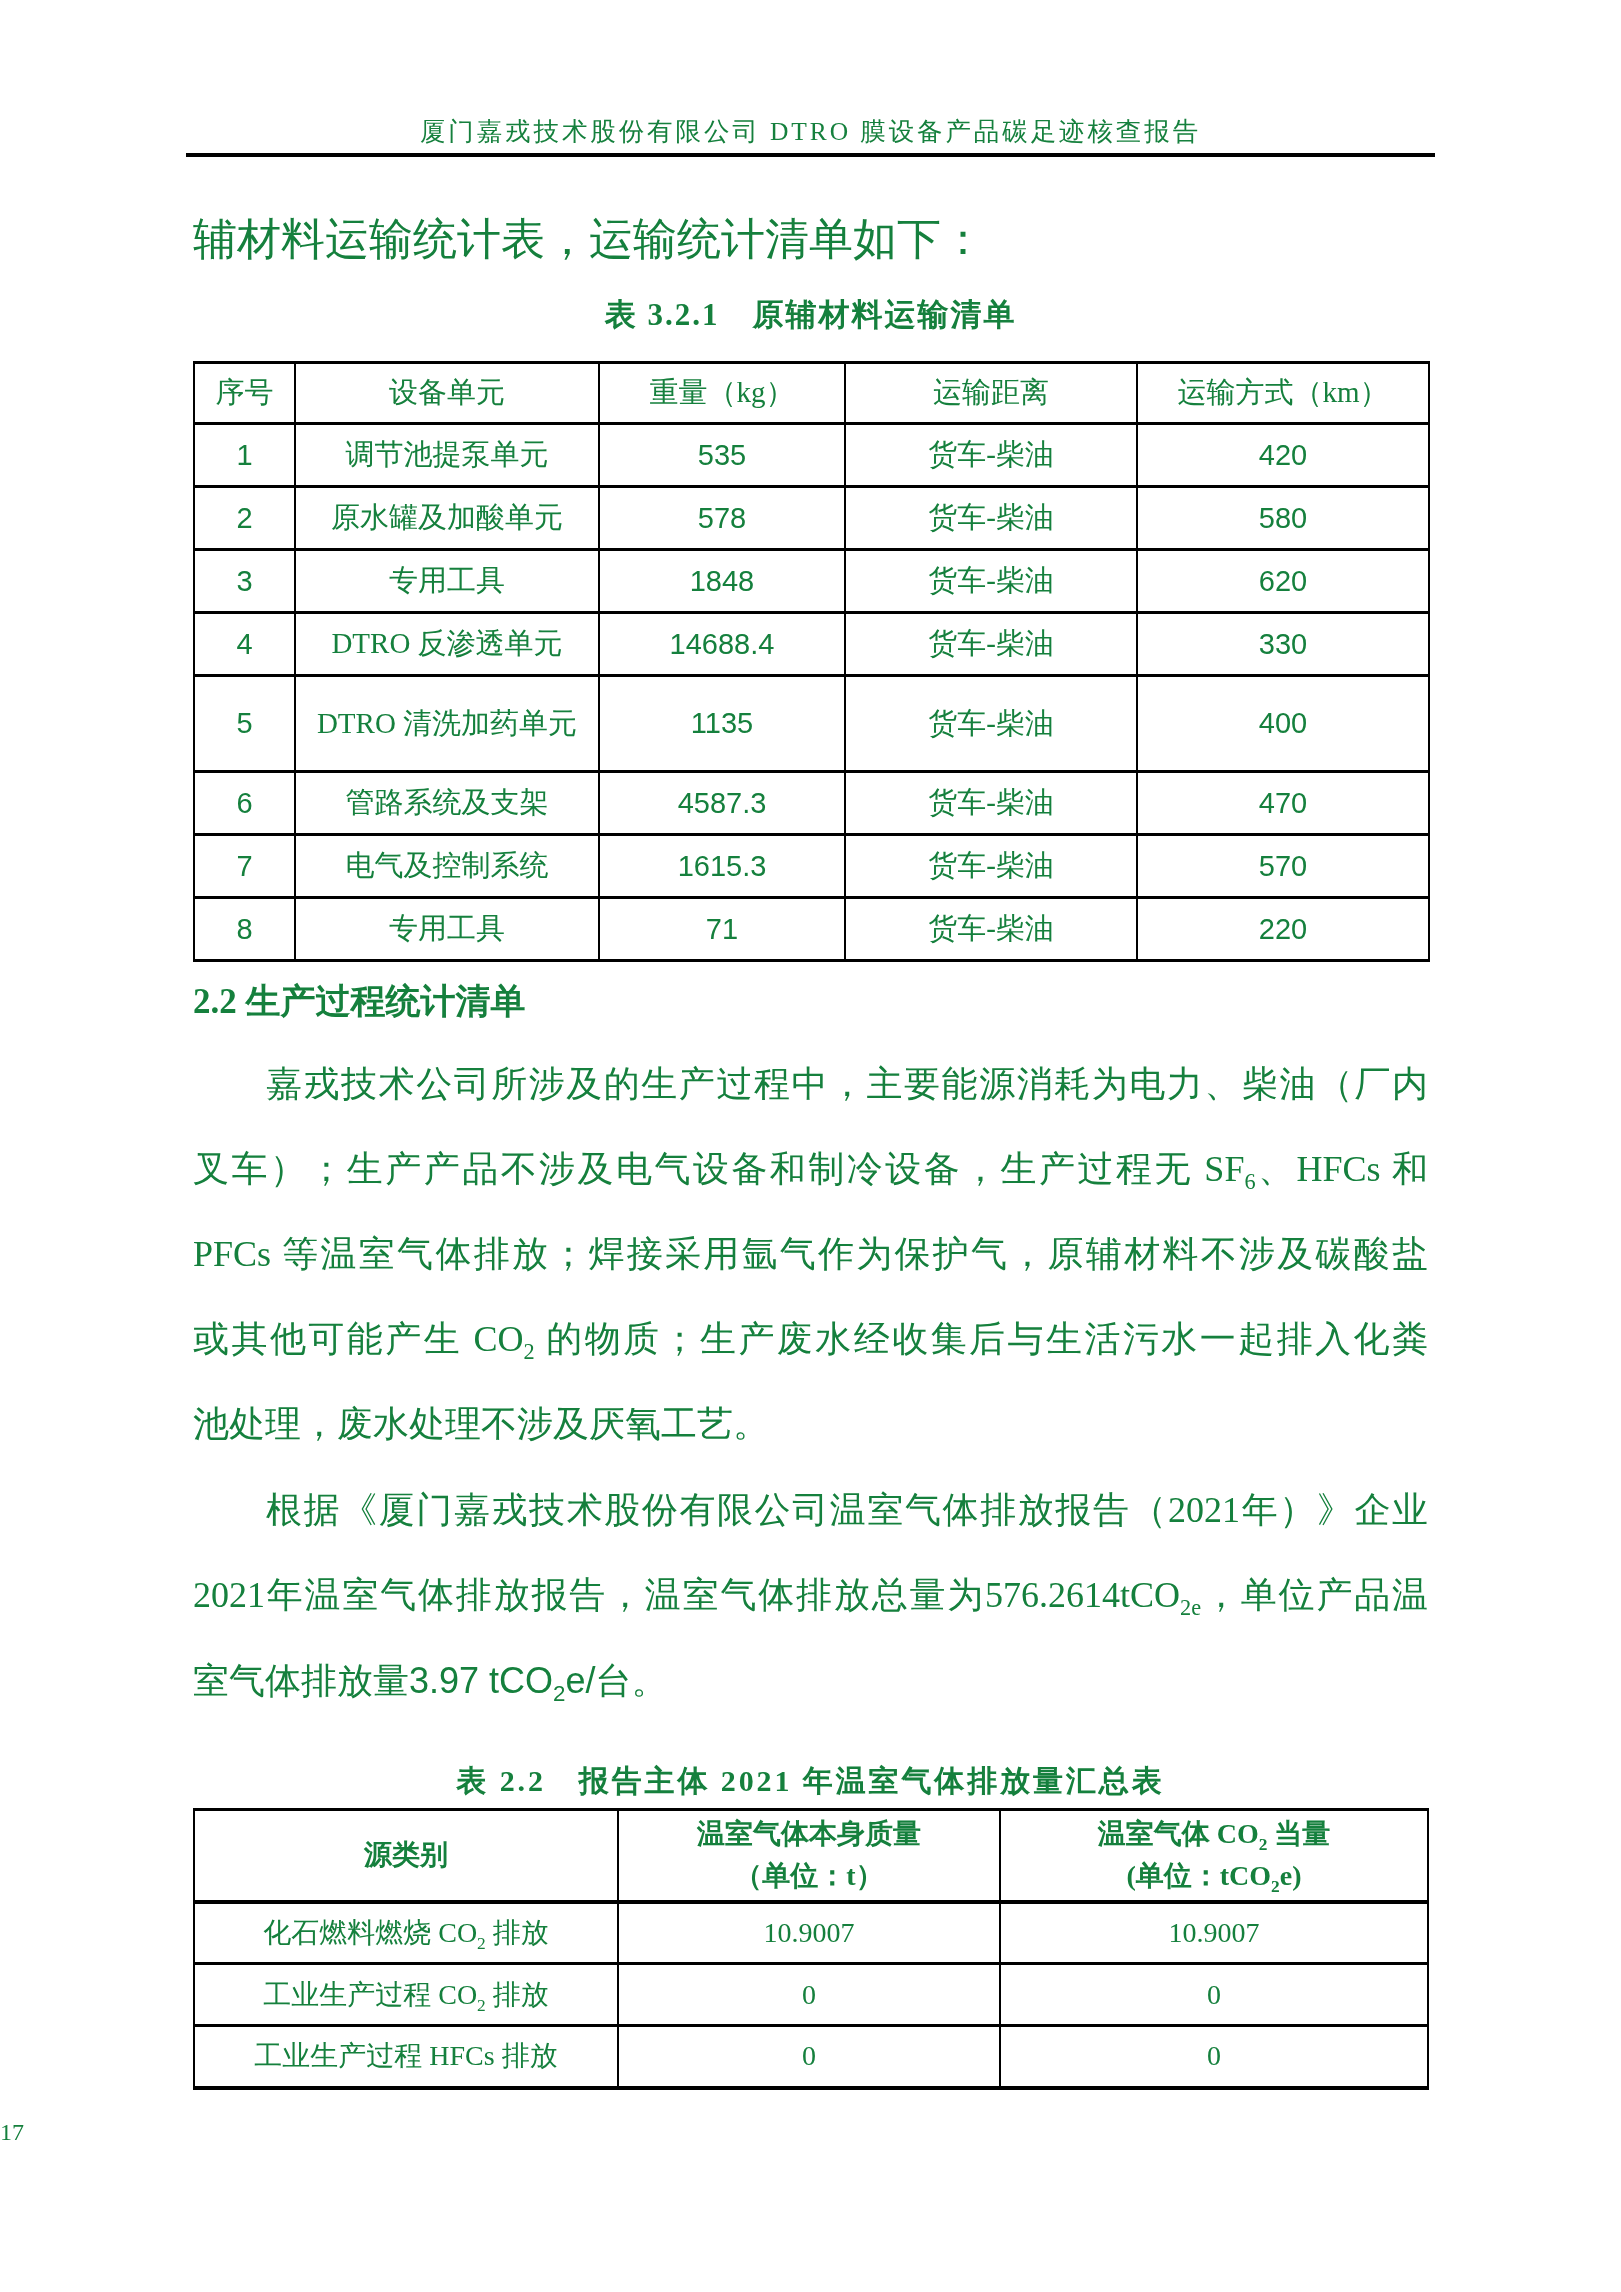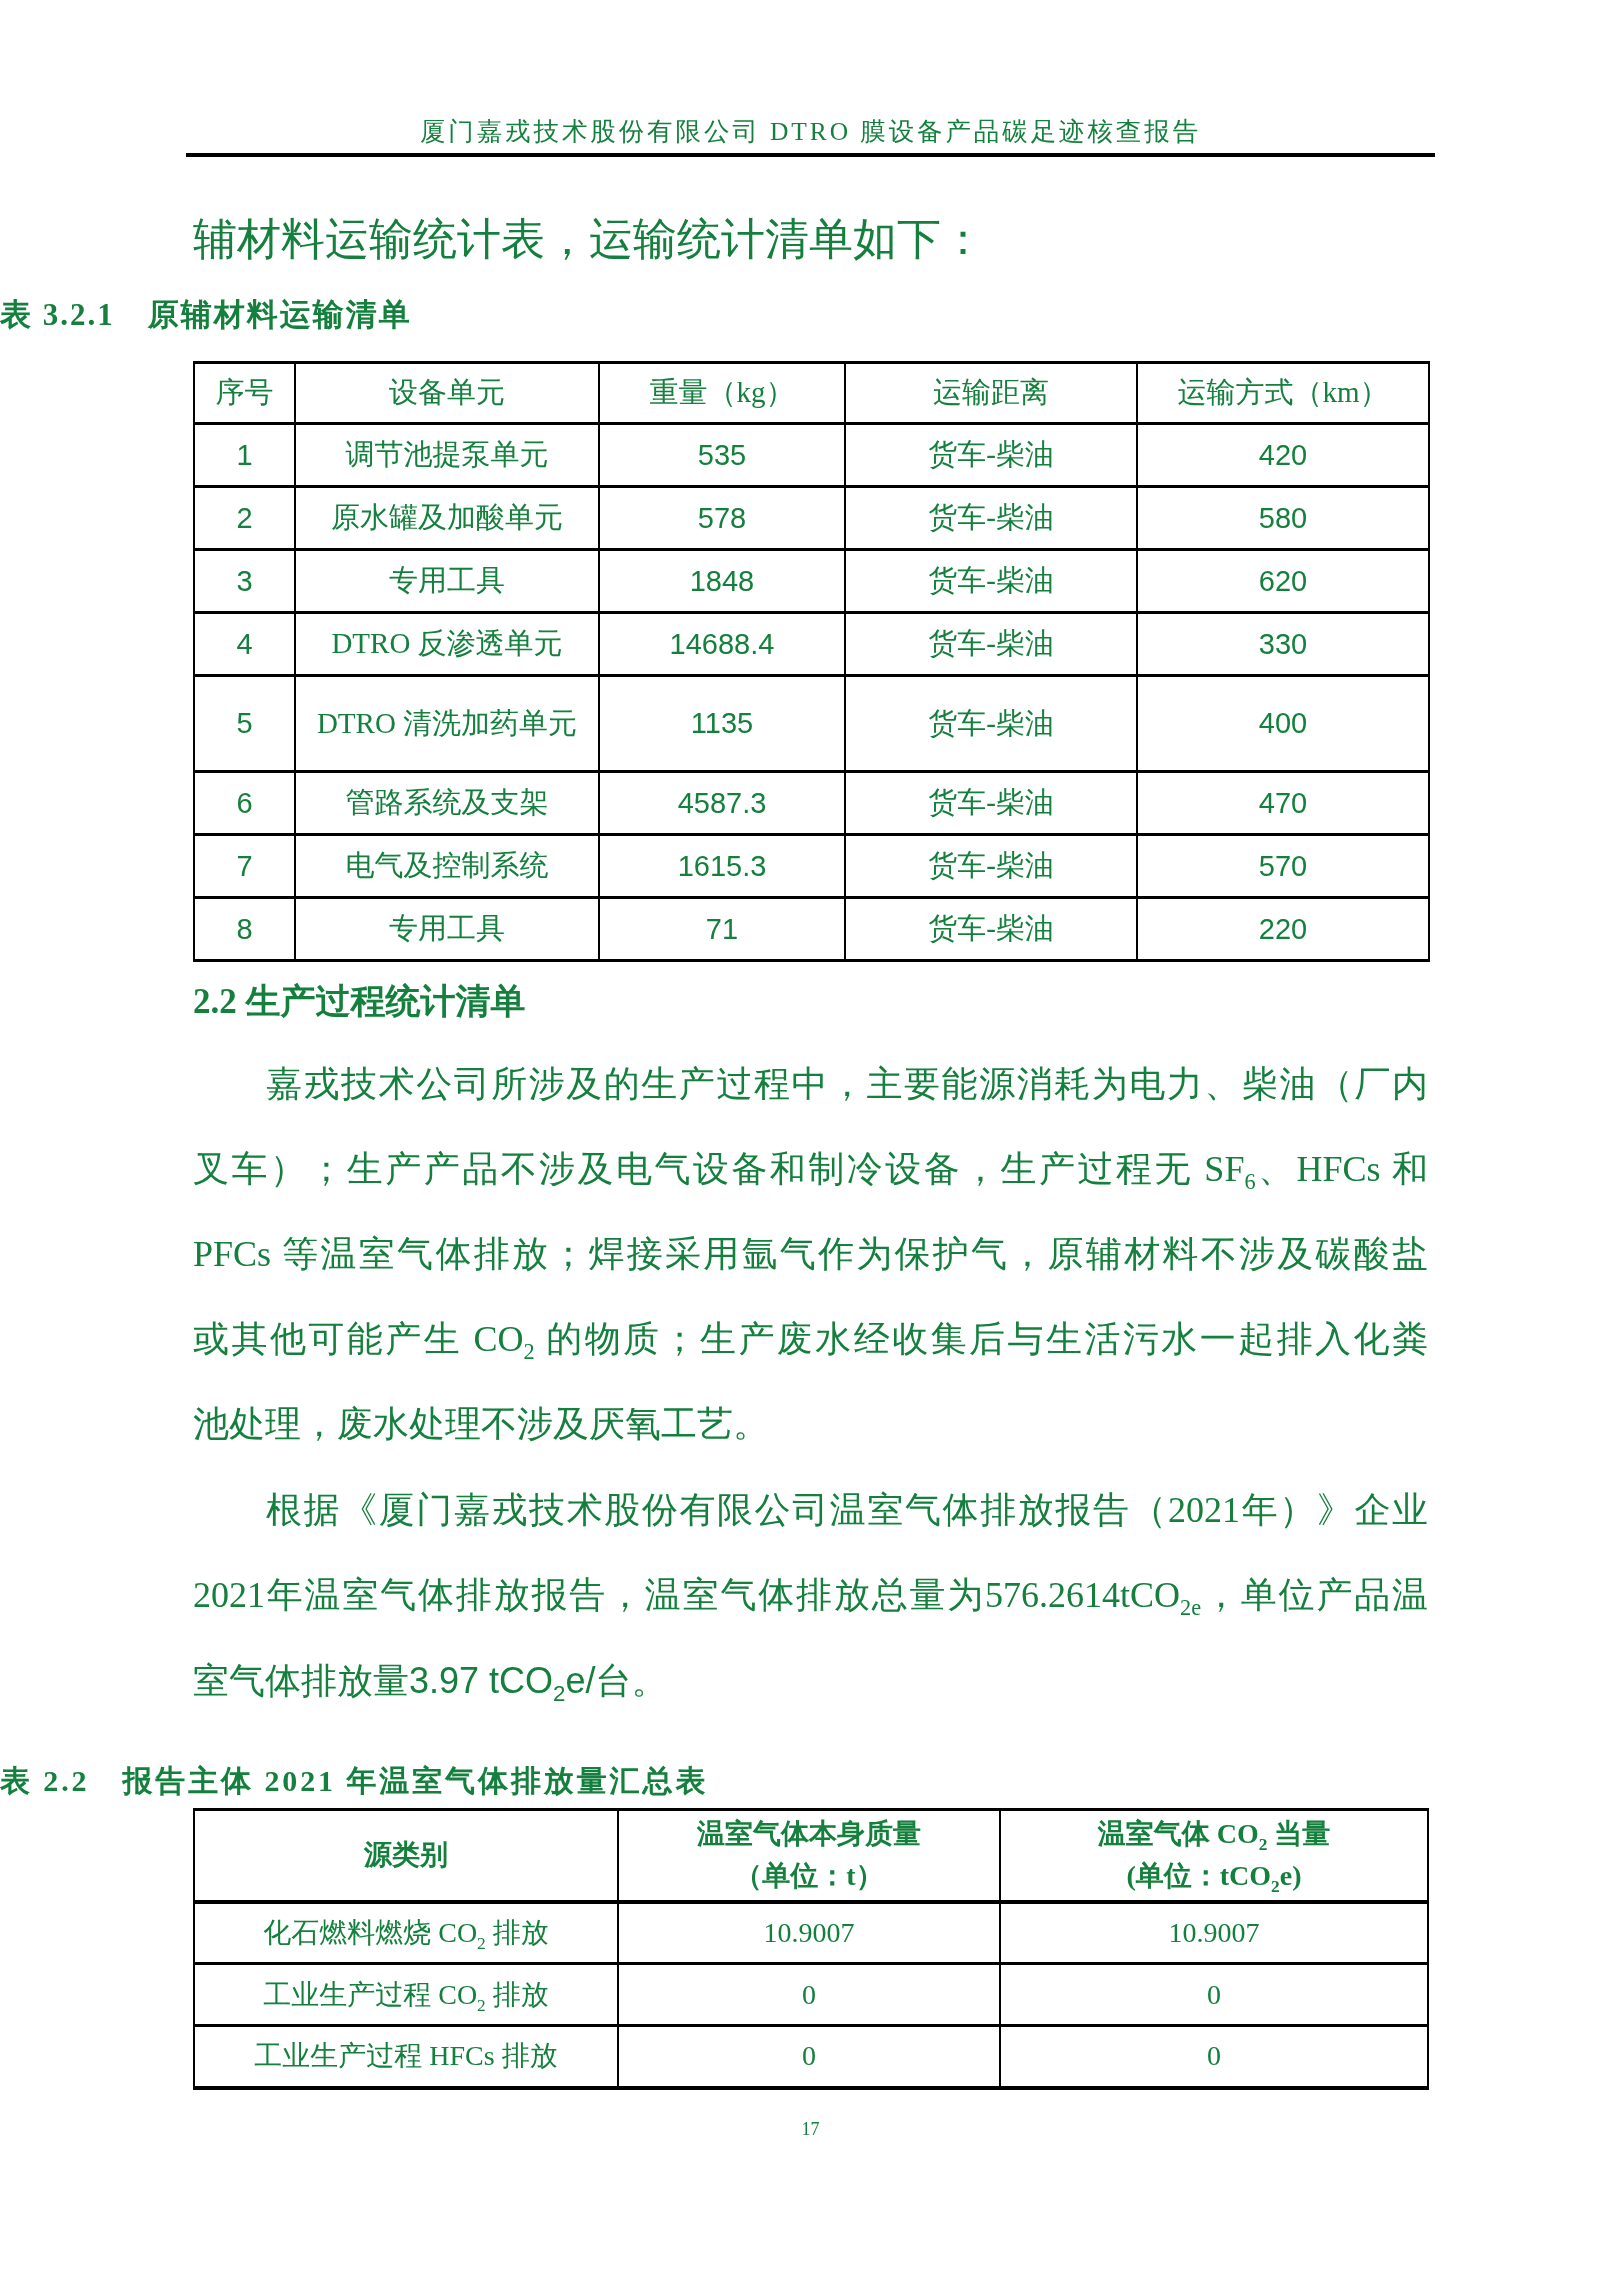--- a/index.html
+++ b/index.html
@@ -32,20 +32,21 @@
     position: absolute;
     top: 210px; left: 193px;
     width: 1235px;
     font-size: 44px;
     white-space: nowrap;
   }
   .tbl-title {
     position: absolute;
     left: 0;
     width: 100%;
+    text-align: center;
     font-weight: bold;
     white-space: nowrap;
   }
   .t1-title { top: 294px; font-size: 31px; letter-spacing: 2px; }
   .t2-title { top: 1747px; font-size: 30px; letter-spacing: 2.9px; margin-top: 14px; }
   table.tbl {
     position: absolute;
     left: 193px;
     width: 1235px;
     border-collapse: collapse;
@@ -97,22 +98,22 @@
     overflow: hidden;
     text-align: left;
   }
   .just { text-align: justify; text-align-last: justify; }
   .ind { text-indent: 73px; }
   sub { font-size: 62%; line-height: 0; }
   .pageno {
     position: absolute;
     top: 2119px; left: 0;
     width: 100%;
-    text-align: center;
-    font-size: 18px;
+    text-align: left;
+    font-size: 24px;
   }
 </style>
 </head>
 <body>
 
 <div class="page">
 
   <div class="header-title">厦门嘉戎技术股份有限公司 DTRO 膜设备产品碳足迹核查报告</div>
   <div class="header-rule"></div>
 

